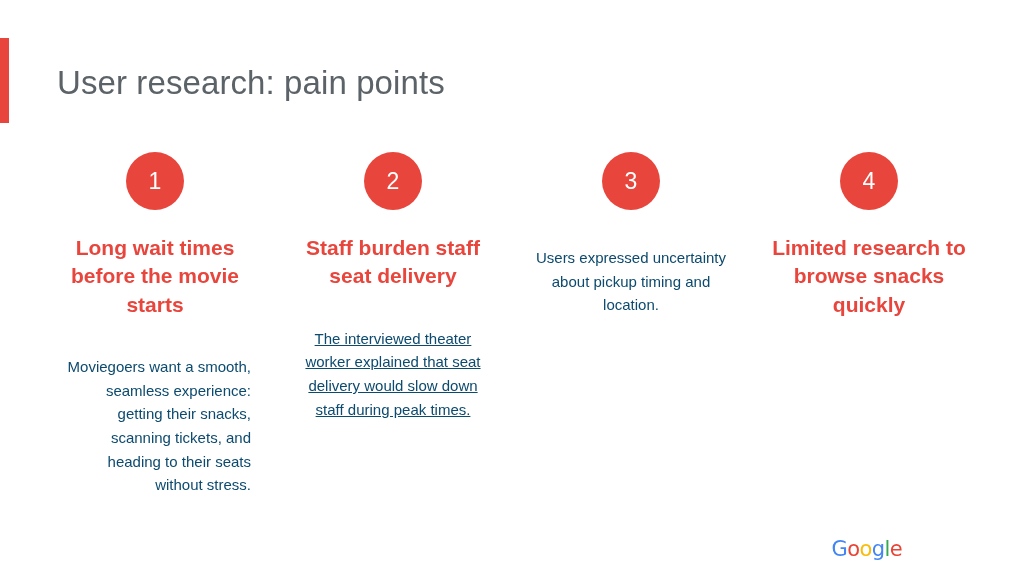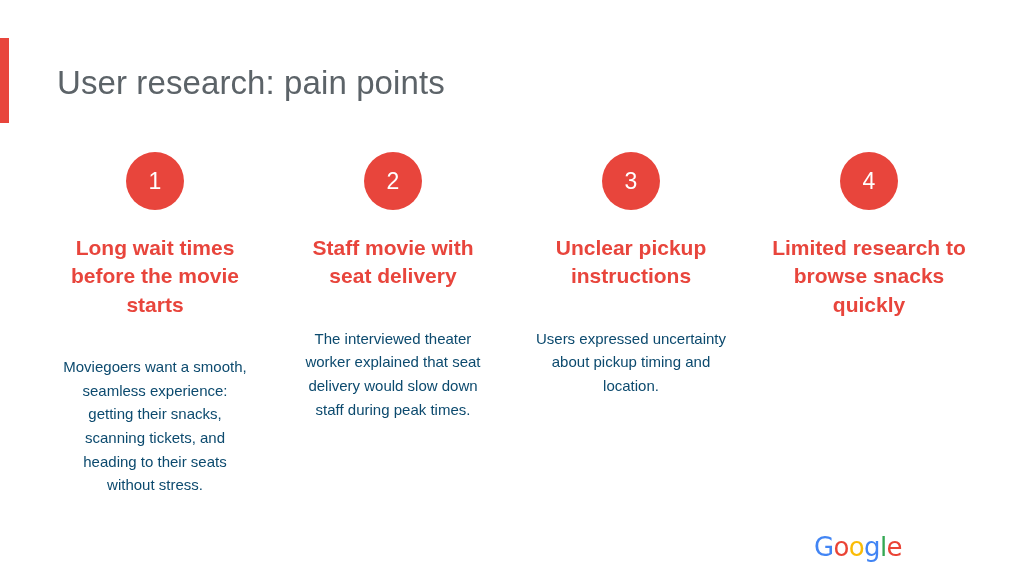--- a/index.html
+++ b/index.html
@@ -83,32 +83,32 @@
     max-width: 206px;
   }
   .col-body {
     margin-top: 36px;
     font-size: 15px;
     font-weight: 400;
     color: #0c4a6e;
     line-height: 1.58;
     max-width: 196px;
   }
-  .column.c1 .col-body { max-width: 192px; }
-  .column.c2 .col-body { max-width: 200px; }
+  .column.c1 .col-body { max-width: 192px; text-align: right; }
+  .column.c2 .col-body { max-width: 200px; text-decoration: underline; }
   .column.c3 .col-body { max-width: 200px; }
   .column.c4 .col-body { max-width: 200px; }
 
   
   .google-logo {
     position: absolute;
     right: 24px;
     bottom: 16px;
     font-family: "DejaVu Sans", sans-serif;
-    font-size: 26px;
+    font-size: 21px;
     letter-spacing: -0.6px;
     line-height: 1;
     white-space: nowrap;
   }
   .google-logo span { display: inline; }
 </style>
 </head>
 <body>
 
 <div class="slide">
@@ -124,29 +124,28 @@
         <span>1</span>
       </div>
       <div class="col-heading">Long wait times before the movie starts</div>
       <div class="col-body">Moviegoers want a smooth, seamless experience: getting their snacks, scanning tickets, and heading to their seats without stress.</div>
     </div>
 
     <div class="column c2">
       <div class="badge">
         <span>2</span>
       </div>
-      <div class="col-heading">Staff movie with seat delivery</div>
+      <div class="col-heading">Staff burden staff seat delivery</div>
       <div class="col-body">The interviewed theater worker explained that seat delivery would slow down staff during peak times.</div>
     </div>
 
     <div class="column c3">
       <div class="badge">
         <span>3</span>
       </div>
-      <div class="col-heading">Unclear pickup instructions</div>
       <div class="col-body">Users expressed uncertainty about pickup timing and location.</div>
     </div>
 
     <div class="column c4 wide">
       <div class="badge">
         <span>4</span>
       </div>
       <div class="col-heading">Limited research to browse snacks quickly</div>
     </div>
 

